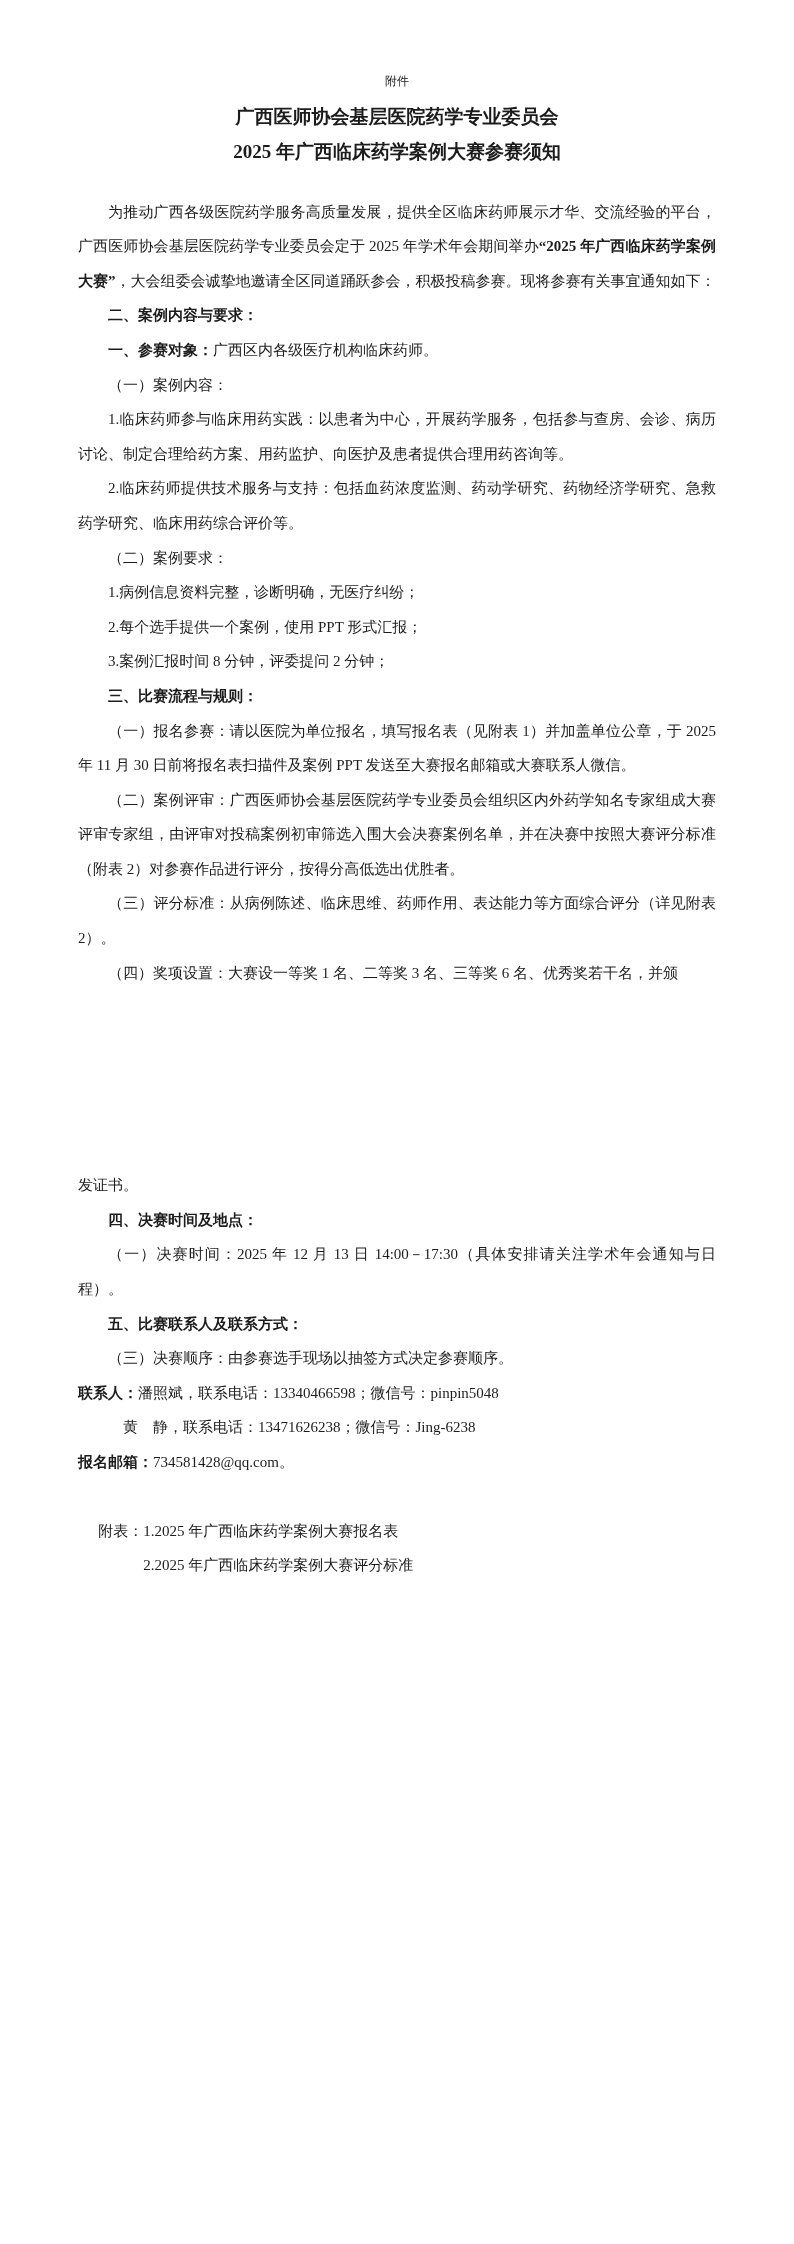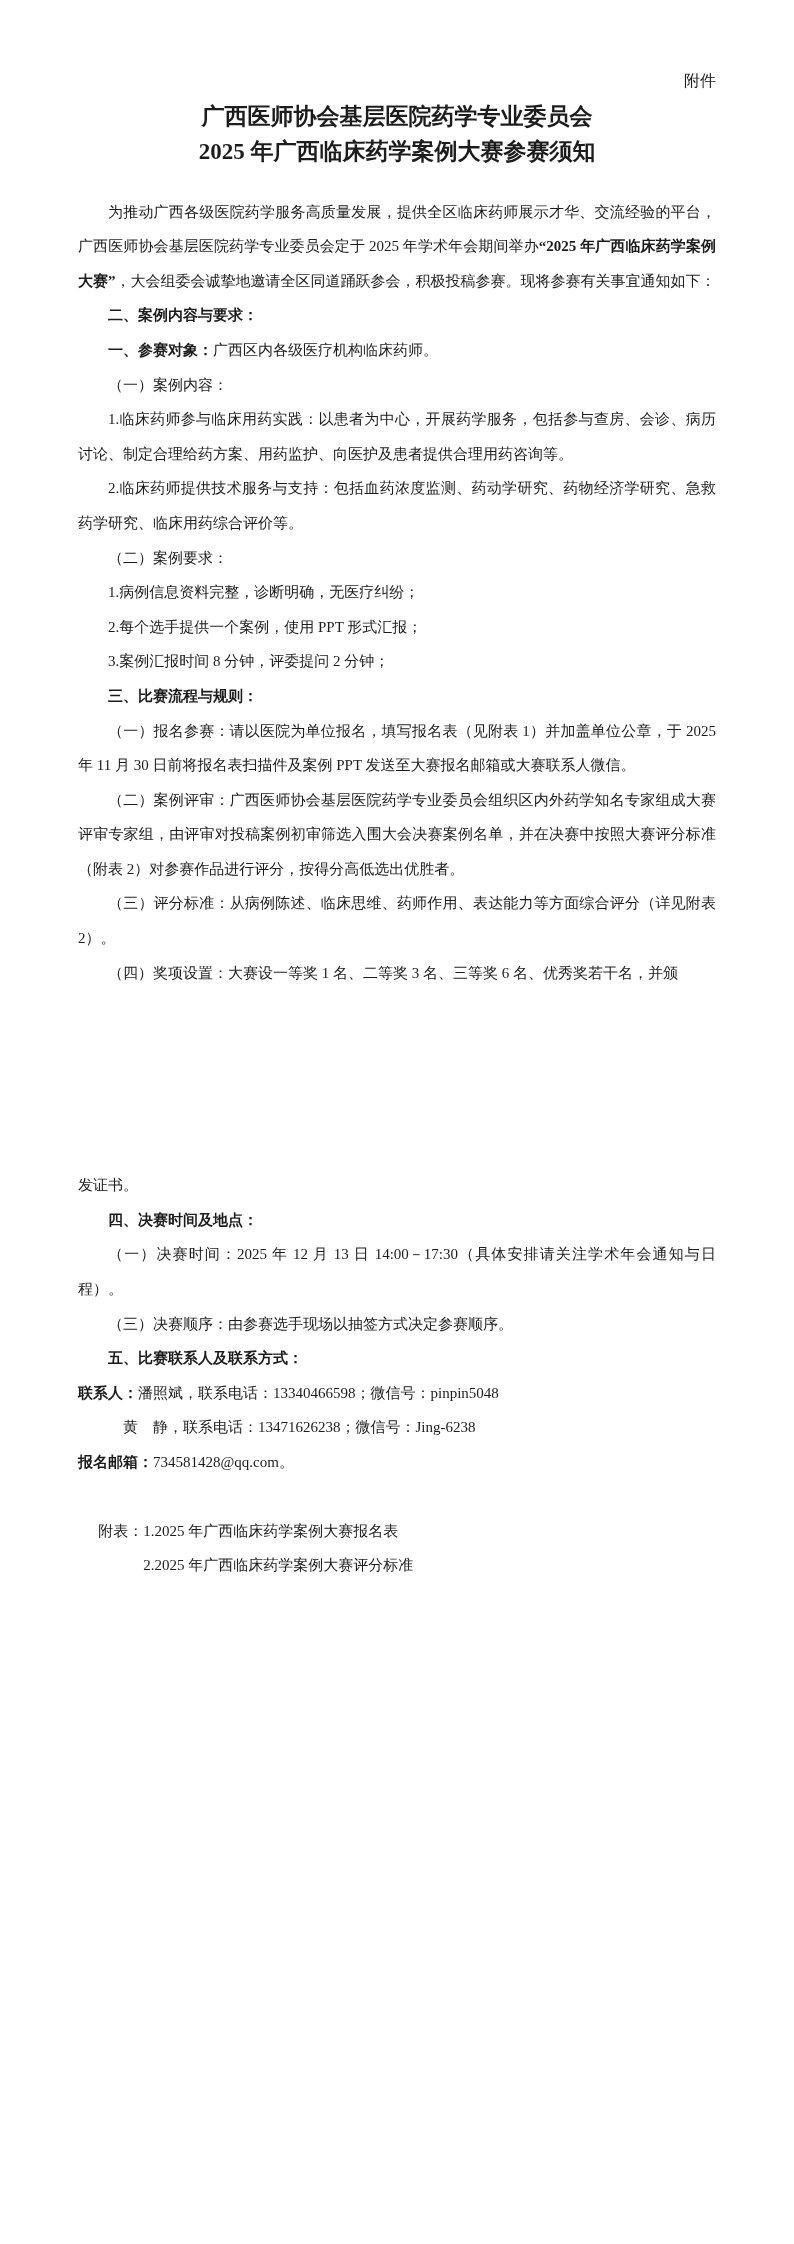--- a/index.html
+++ b/index.html
@@ -18,30 +18,30 @@
     box-sizing: border-box;
     width: 794px;
     height: 2244px;
     padding: 64px 78px 0 78px;
     font-size: 15px;
     line-height: 34.6px;
     text-align: justify;
   }
   p { margin: 0; }
   .attachment-label {
-    font-size: 16px;
-    text-align: right;
+    font-size: 12px;
+    text-align: center;
   }
   .title-block {
     margin-bottom: 26px;
   }
   .doc-title {
     text-align: center;
     font-weight: bold;
-    font-size: 23px;
+    font-size: 19px;
     line-height: 35px;
   }
   .indent { text-indent: 2em; }
   .bold { font-weight: bold; }
   .page-gap {
     height: 178px;
   }
   .hanging-contact {
     padding-left: 3em;
   }
@@ -83,23 +83,23 @@
   <p class="indent">（二）案例评审：广西医师协会基层医院药学专业委员会组织区内外药学知名专家组成大赛评审专家组，由评审对投稿案例初审筛选入围大会决赛案例名单，并在决赛中按照大赛评分标准（附表 2）对参赛作品进行评分，按得分高低选出优胜者。</p>
   <p class="indent">（三）评分标准：从病例陈述、临床思维、药师作用、表达能力等方面综合评分（详见附表 2）。</p>
   <p class="indent">（四）奖项设置：大赛设一等奖 1 名、二等奖 3 名、三等奖 6 名、优秀奖若干名，并颁</p>
 
   <div class="page-gap"></div>
 
   <p>发证书。</p>
 
   <p class="indent bold">四、决赛时间及地点：</p>
   <p class="indent">（一）决赛时间：2025 年 12 月 13 日 14:00－17:30（具体安排请关注学术年会通知与日程）。</p>
+  <p class="indent bold">五、比赛联系人及联系方式：</p>
+
   <p class="indent">（三）决赛顺序：由参赛选手现场以抽签方式决定参赛顺序。</p>
-
-  <p class="indent bold">五、比赛联系人及联系方式：</p>
 
   <p><span class="bold">联系人：</span><span>潘照斌，联系电话：13340466598；微信号：pinpin5048</span></p>
 
   <p class="hanging-contact">黄　静，联系电话：13471626238；微信号：Jing-6238</p>
 
   <p><span class="bold">报名邮箱：</span><span>734581428@qq.com。</span></p>
 
   <div class="appendix-block">
     <p class="appendix-line1"><span>附表：</span><span>1.2025 年广西临床药学案例大赛报名表</span></p>
     <p class="appendix-line2">2.2025 年广西临床药学案例大赛评分标准</p>

